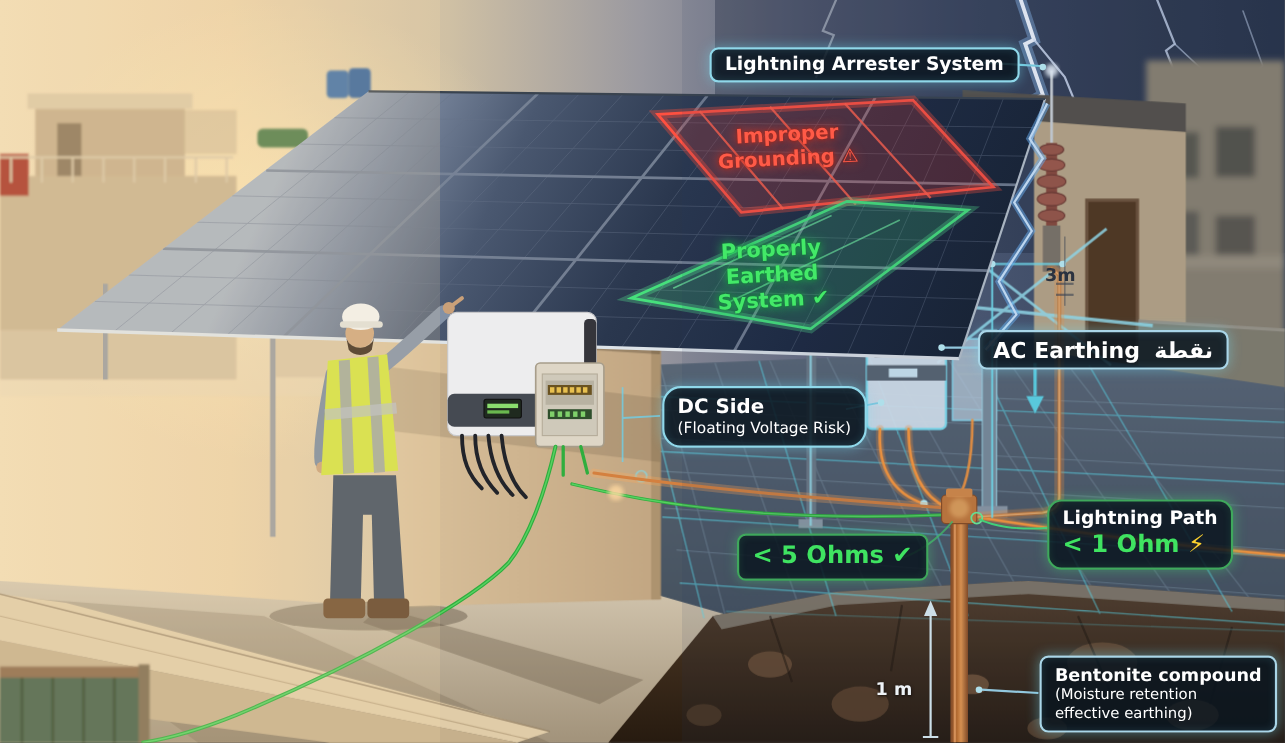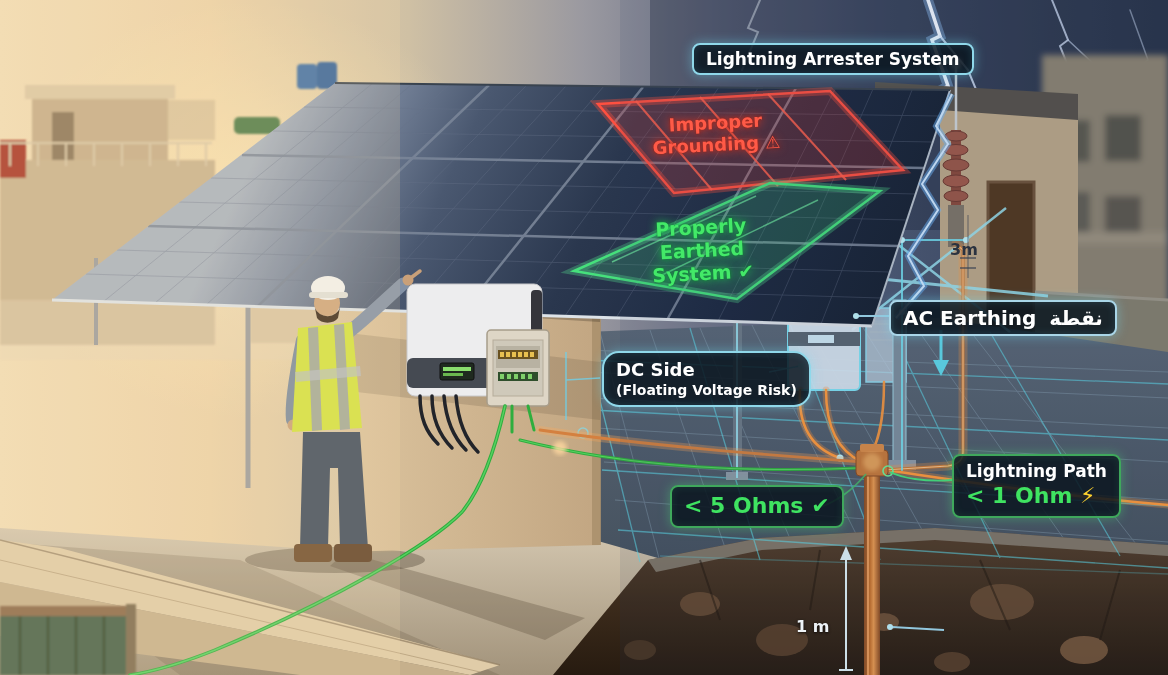--- a/index.html
+++ b/index.html
@@ -7,21 +7,21 @@
          font-family:"DejaVu Sans","Liberation Sans",sans-serif;background:#87898f;}
   .scene svg.backdrop{position:absolute;left:0;top:0;width:1168px;height:675px;display:block;}
   .ann{position:absolute;z-index:5;}
   .ann-box{background:rgba(10,22,32,.86);border:2px solid #8fd8ea;border-radius:8px;color:#fff;
            padding:4px 12px;font-weight:bold;white-space:nowrap;
            box-shadow:0 0 12px rgba(110,220,245,.45), inset 0 0 8px rgba(110,220,245,.15);}
   .ann-box.green{border-color:#3fa85c;box-shadow:0 0 12px rgba(70,220,120,.4), inset 0 0 8px rgba(70,220,120,.12);}
   .ann-box.soft{border-color:#a9d6e8;}
   .t17{font-size:17px;}
   .title-line{font-size:17px;line-height:1.25;}
-  .sub-line{font-size:14px;font-weight:bold;line-height:1.25;}
+  .sub-line{font-size:14px;font-weight:normal;line-height:1.25;}
   .sub-line2{font-size:13.5px;font-weight:normal;line-height:1.3;}
   .val-green{color:#3fe361;font-size:22px;line-height:1.3;}
   .bolt{color:#ffd22e;}
   .text-red{color:#ff5a47;font-weight:bold;font-size:18px;text-align:center;line-height:1.2;
             transform:rotate(-3deg);
             text-shadow:0 0 10px rgba(255,70,45,.95),0 0 3px rgba(130,15,0,.9);}
   .text-green{color:#43e968;font-weight:bold;font-size:19px;text-align:center;line-height:1.2;
             transform:rotate(-3deg);
             text-shadow:0 0 10px rgba(40,225,95,.95),0 0 3px rgba(0,90,25,.9);}
   .warn{font-size:17px;}
@@ -461,21 +461,21 @@
     <path d="M944,630 L892,627" stroke="#9fd8ec" stroke-width="2"></path>
         <circle cx="890" cy="627" r="3" fill="#bff2fa"></circle>
   </g>
 
   <g>
     <rect x="0" y="0" width="400" height="675" fill="rgba(250,220,170,0.18)"></rect>
     <rect x="620" y="0" width="548" height="675" fill="rgba(35,60,100,0.1)"></rect>
   </g>
 </svg>
 
-<div class="ann ann-box" style="left:692px;top:43px;">
+<div class="ann ann-box" style="left:645px;top:43px;">
   <span class="t17">Lightning Arrester System</span>
 </div>
 
 <div class="ann text-red" style="left:634px;top:112px;width:164px;">
   <div><span>Improper</span></div>
   <div><span>Grounding</span>
        <span class="warn">⚠</span></div>
 </div>
 
 <div class="ann text-green" style="left:612px;top:216px;width:180px;">
@@ -492,26 +492,31 @@
 <div class="ann ann-box soft" style="left:889px;top:300px;font-size:20px;">
   <span>AC Earthing</span>
   <span style="margin-left:6px;">نقطة</span>
 </div>
 
 <div class="ann ann-box green" style="left:670px;top:485px;padding:5px 12px;">
   <div class="val-green"><span>&lt; 5 Ohms</span>
        <span>✔</span></div>
 </div>
 
-<div class="ann ann-box green" style="left:952px;top:454px;padding:5px 12px;">
+<div class="ann ann-box green" style="left:952px;top:454px;padding:5px 12px;border-radius:13px;">
   <div class="title-line">Lightning Path</div>
   <div class="val-green"><span>&lt; 1 Ohm</span>
        <span class="bolt">⚡</span></div>
 </div>
 
+<div class="ann ann-box soft" style="left:945px;top:596px;padding:6px 12px;">
+  <div style="font-size:16px;">Bentonite compound</div>
+  <div class="sub-line2">(Moisture retention</div>
+  <div class="sub-line2">effective earthing)</div>
+</div>
 
 <div class="ann measure-dark" style="left:950px;top:224px;">
   <span>3m</span>
 </div>
 
 <div class="ann measure-light" style="left:796px;top:617px;">
   <span>1 m</span>
 </div>
 
 </div>

